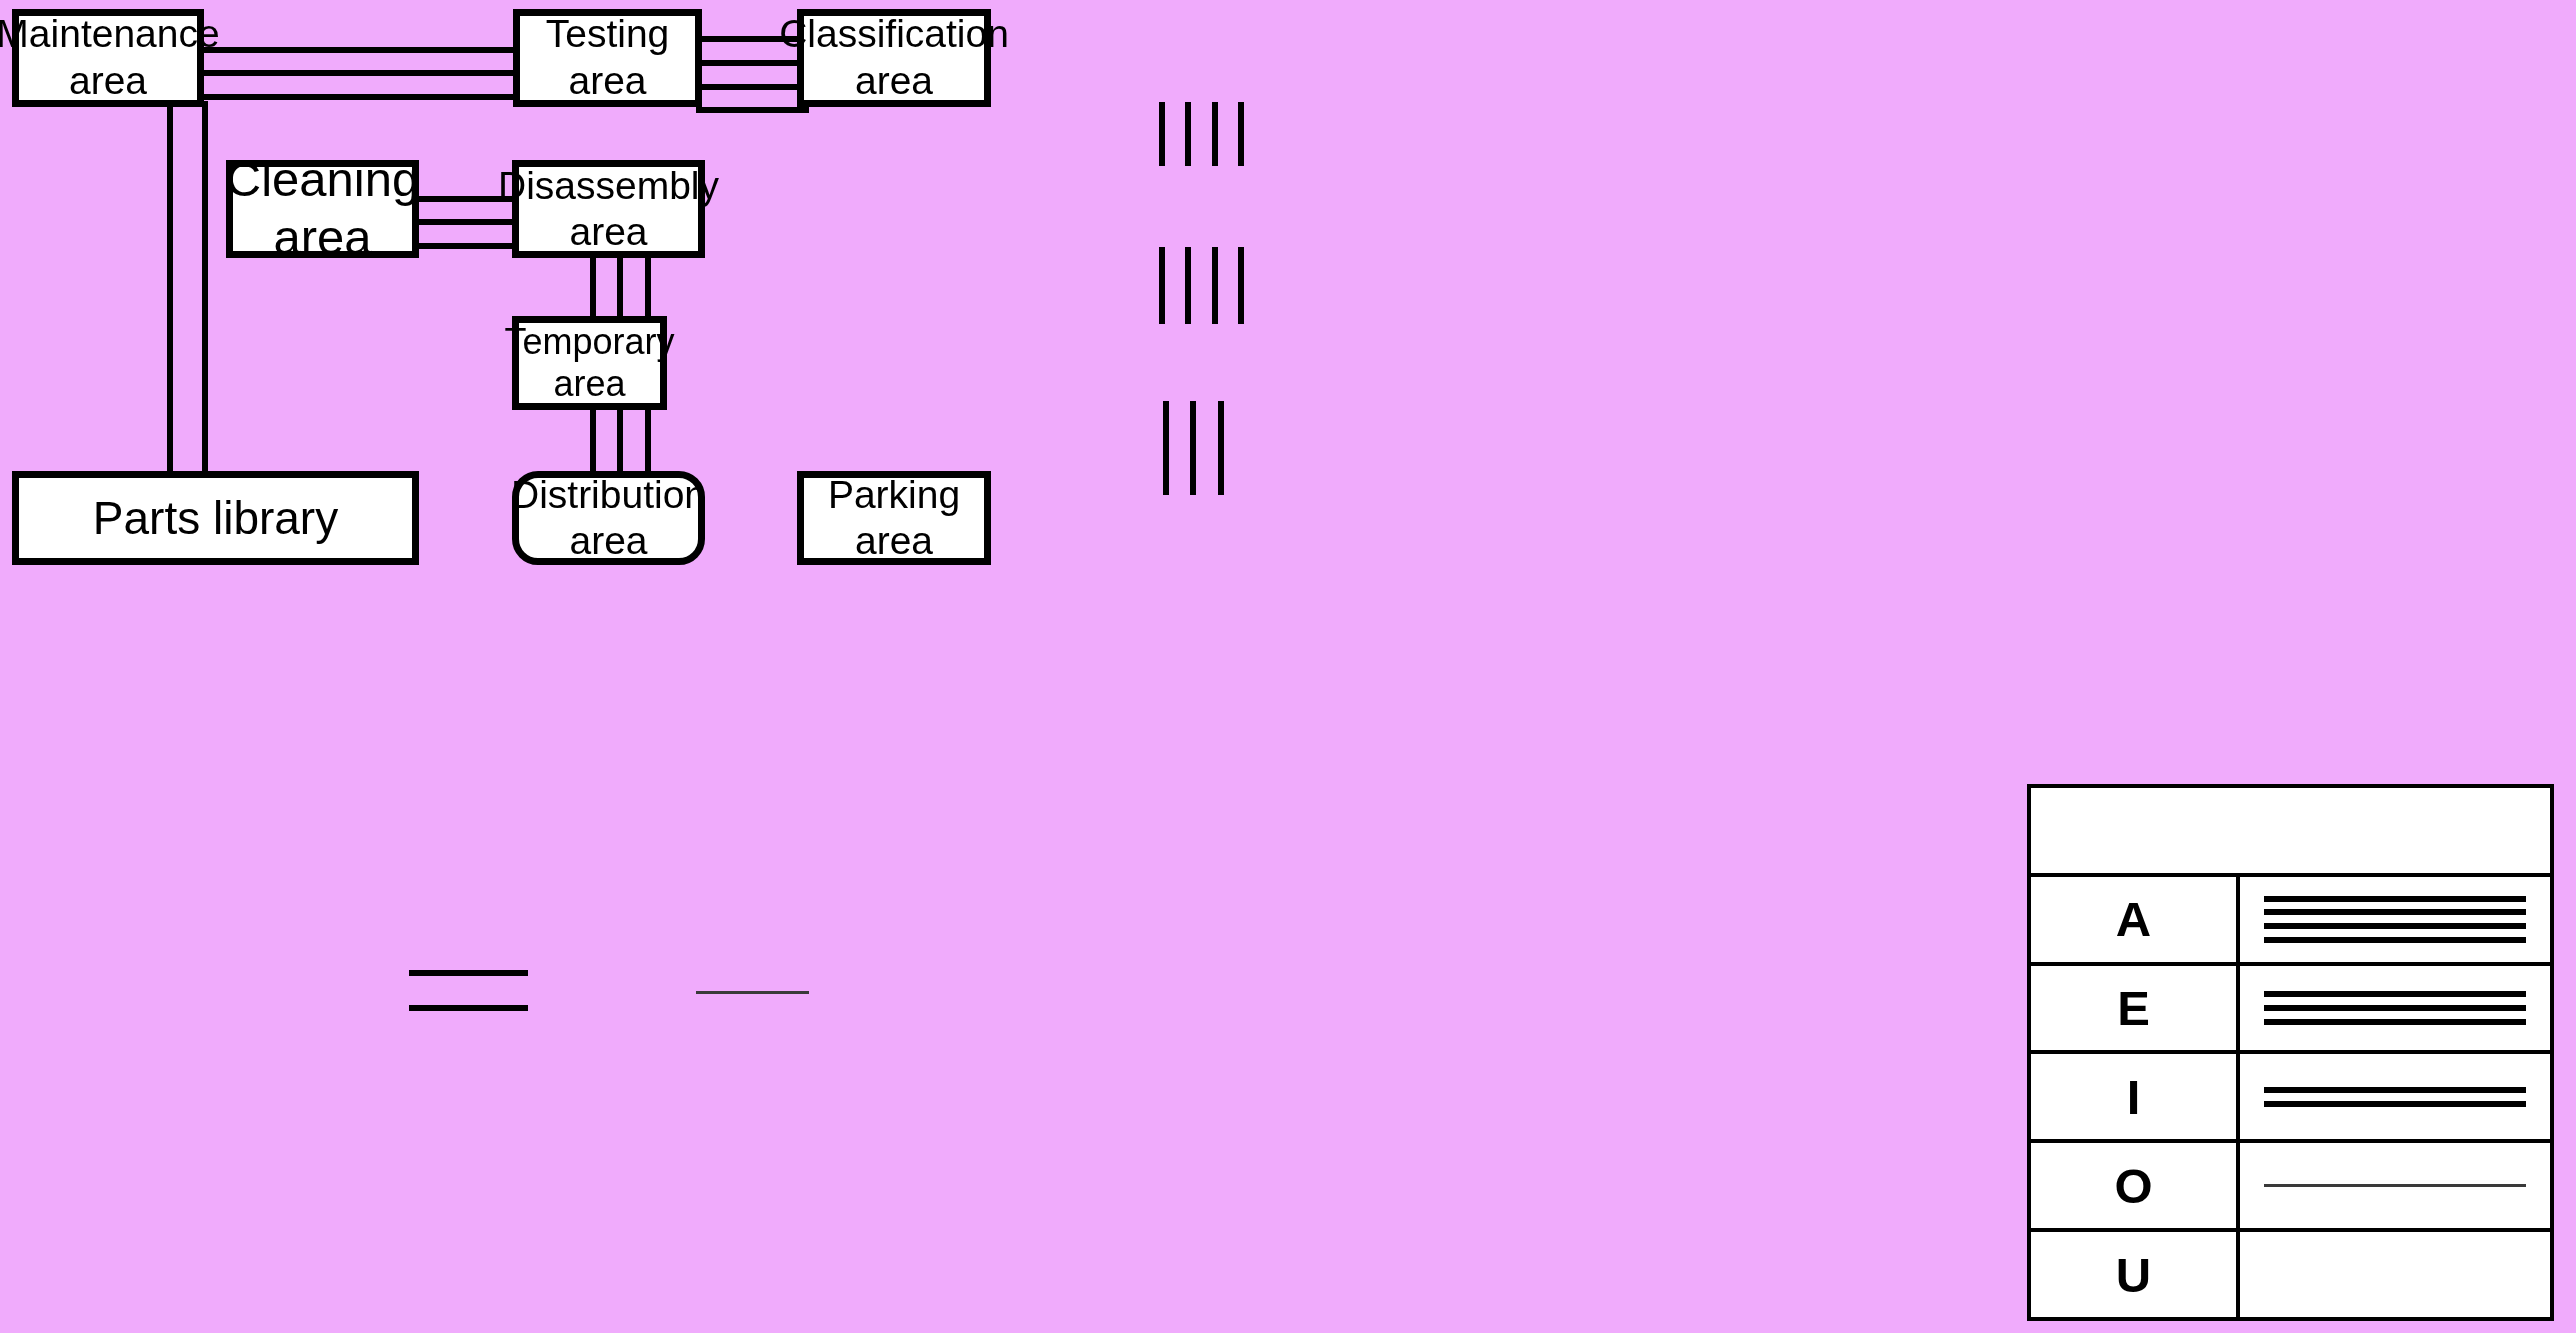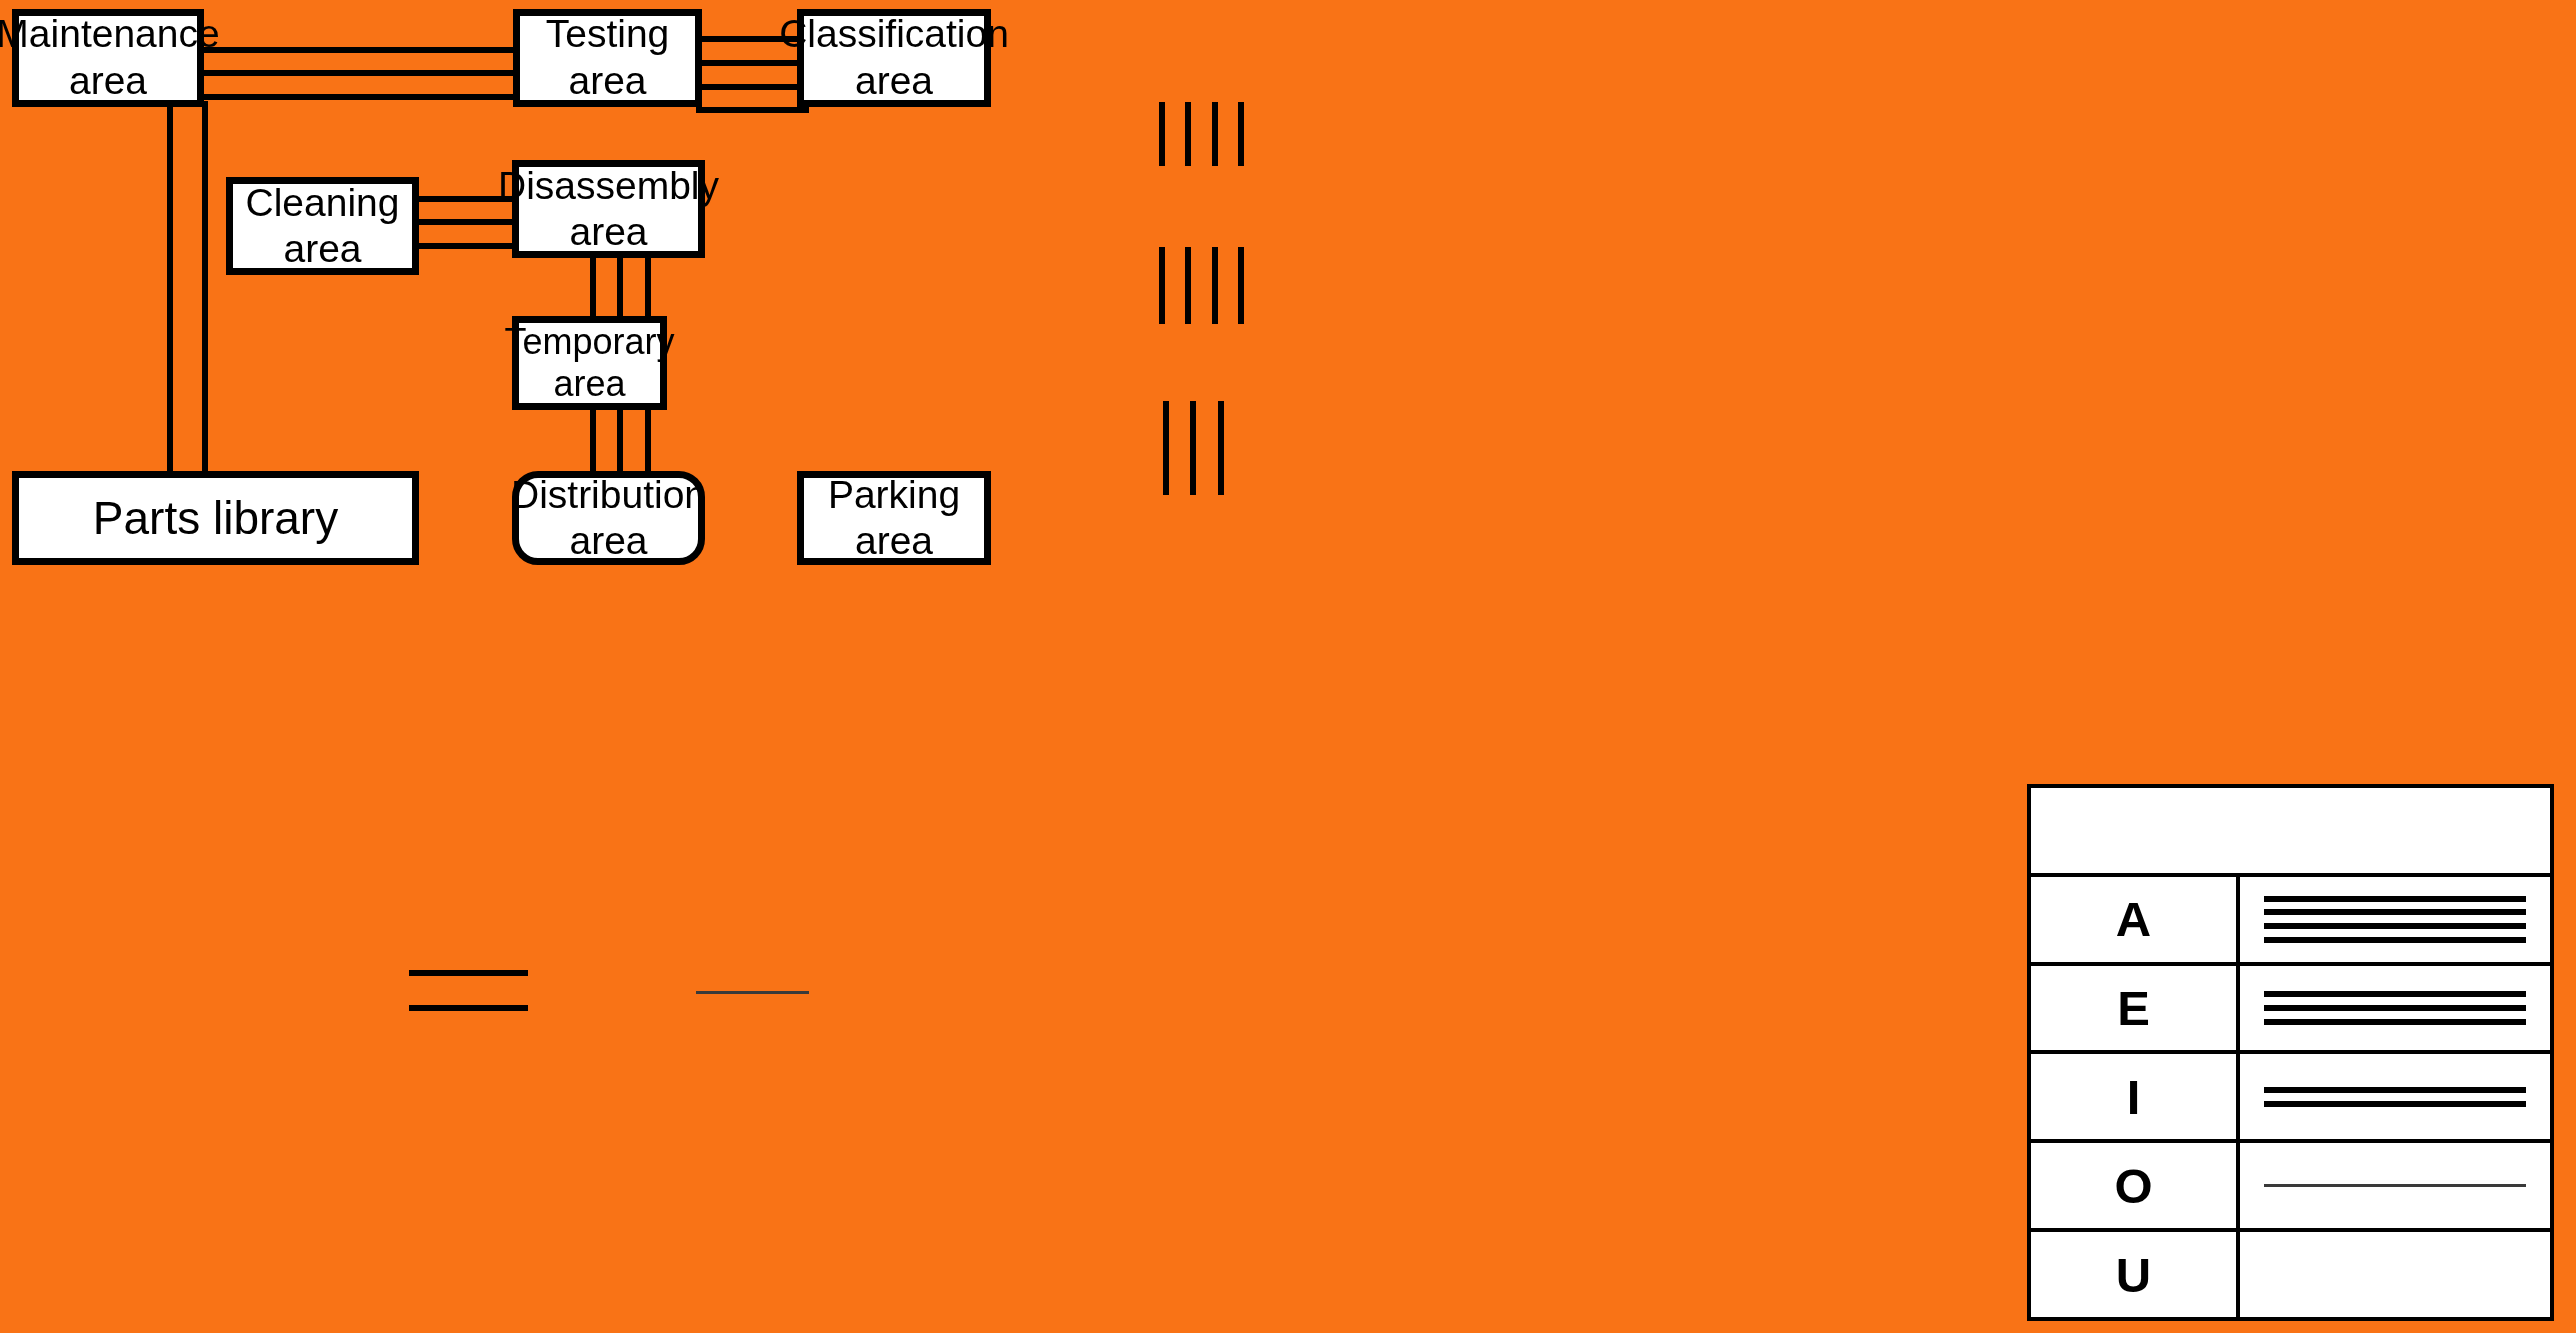--- a/index.html
+++ b/index.html
@@ -8,21 +8,21 @@
     background: #ffffff;
   }
   body {
     font-family: "Liberation Sans", sans-serif;
     color: #000000;
   }
   #canvas {
     position: relative;
     width: 2576px;
     height: 1333px;
-    background: #f97316;
+    background: #f0abfc;
     overflow: hidden;
   }
 
   
   .node {
     position: absolute;
     box-sizing: border-box;
     background: #ffffff;
     border: 7.7px solid #000000;
     display: flex;
@@ -35,21 +35,21 @@
   .node .label {
     display: block;
     white-space: pre-line;
     padding: 0 5.1px;
   }
 
   
   .n-maintenance  { font-size: 39px; }
   .n-testing      { font-size: 39px; }
   .n-classification { font-size: 39px; }
-  .n-cleaning     { font-size: 39px; margin-top: 17px; }
+  .n-cleaning     { font-size: 49px; }
   .n-disassembly  { font-size: 39px; }
   .n-temporary    { font-size: 36px; }
   .n-partslibrary { font-size: 46px; }
   .n-distribution { font-size: 39px; border-radius: 26px; }
   .n-parking      { font-size: 39px; }
 
   
   .link {
     position: absolute;
     z-index: 2;

